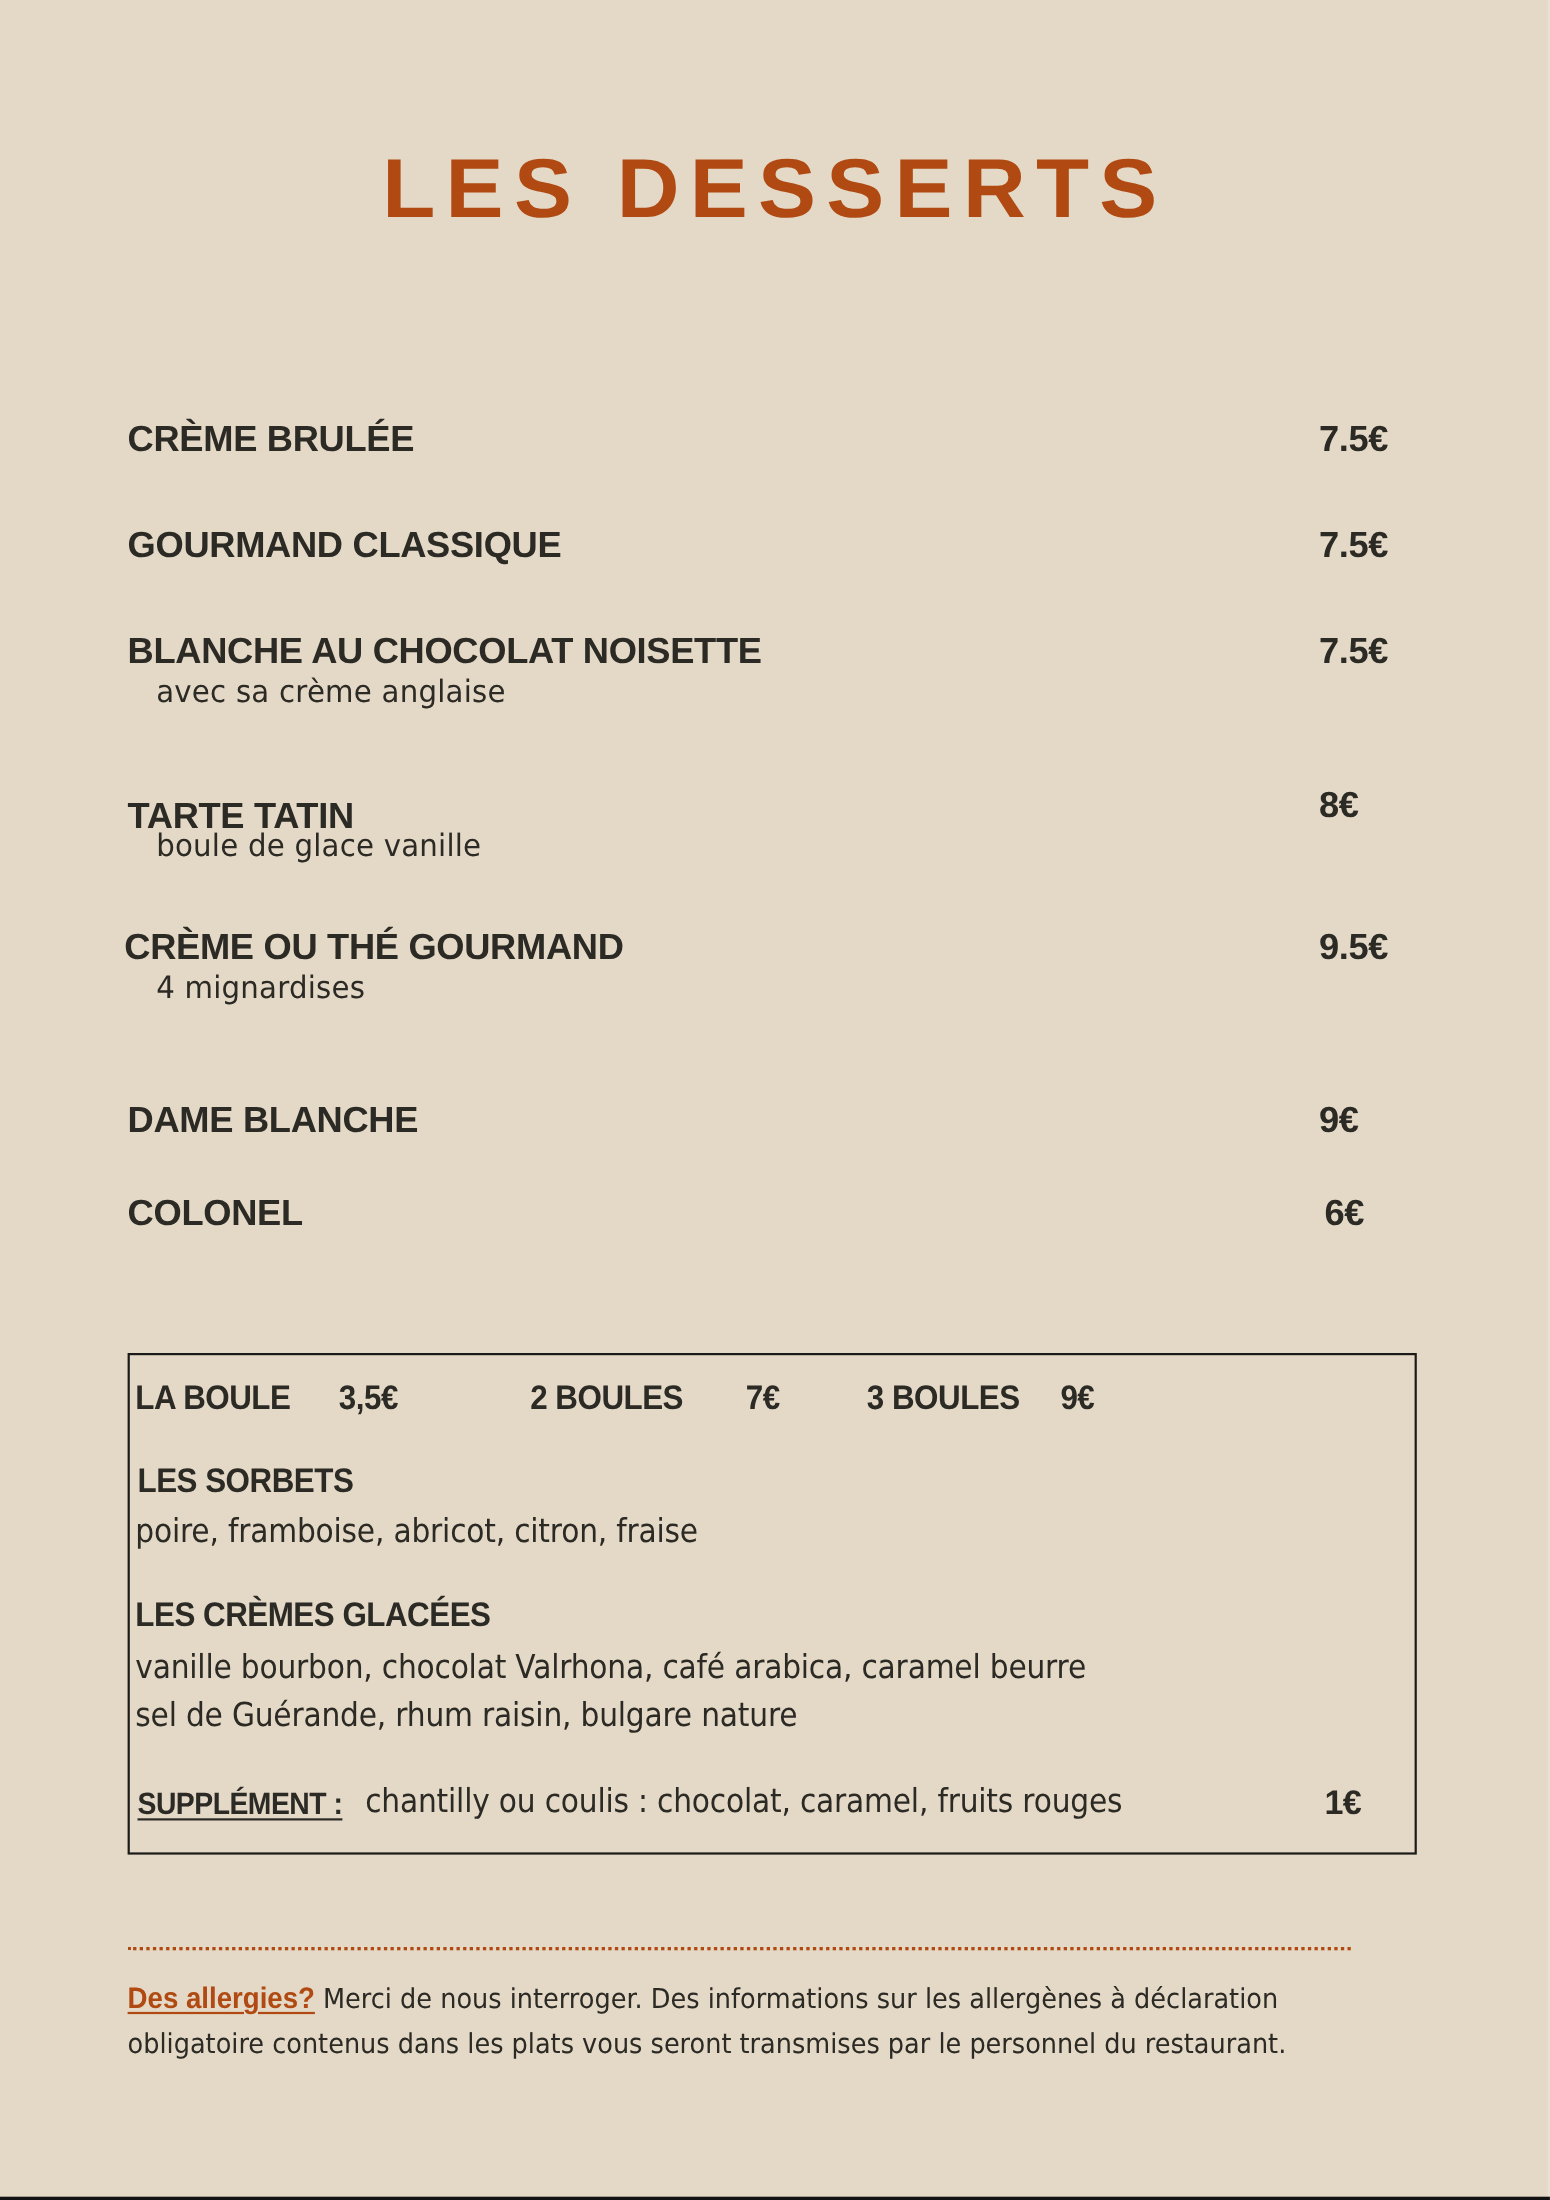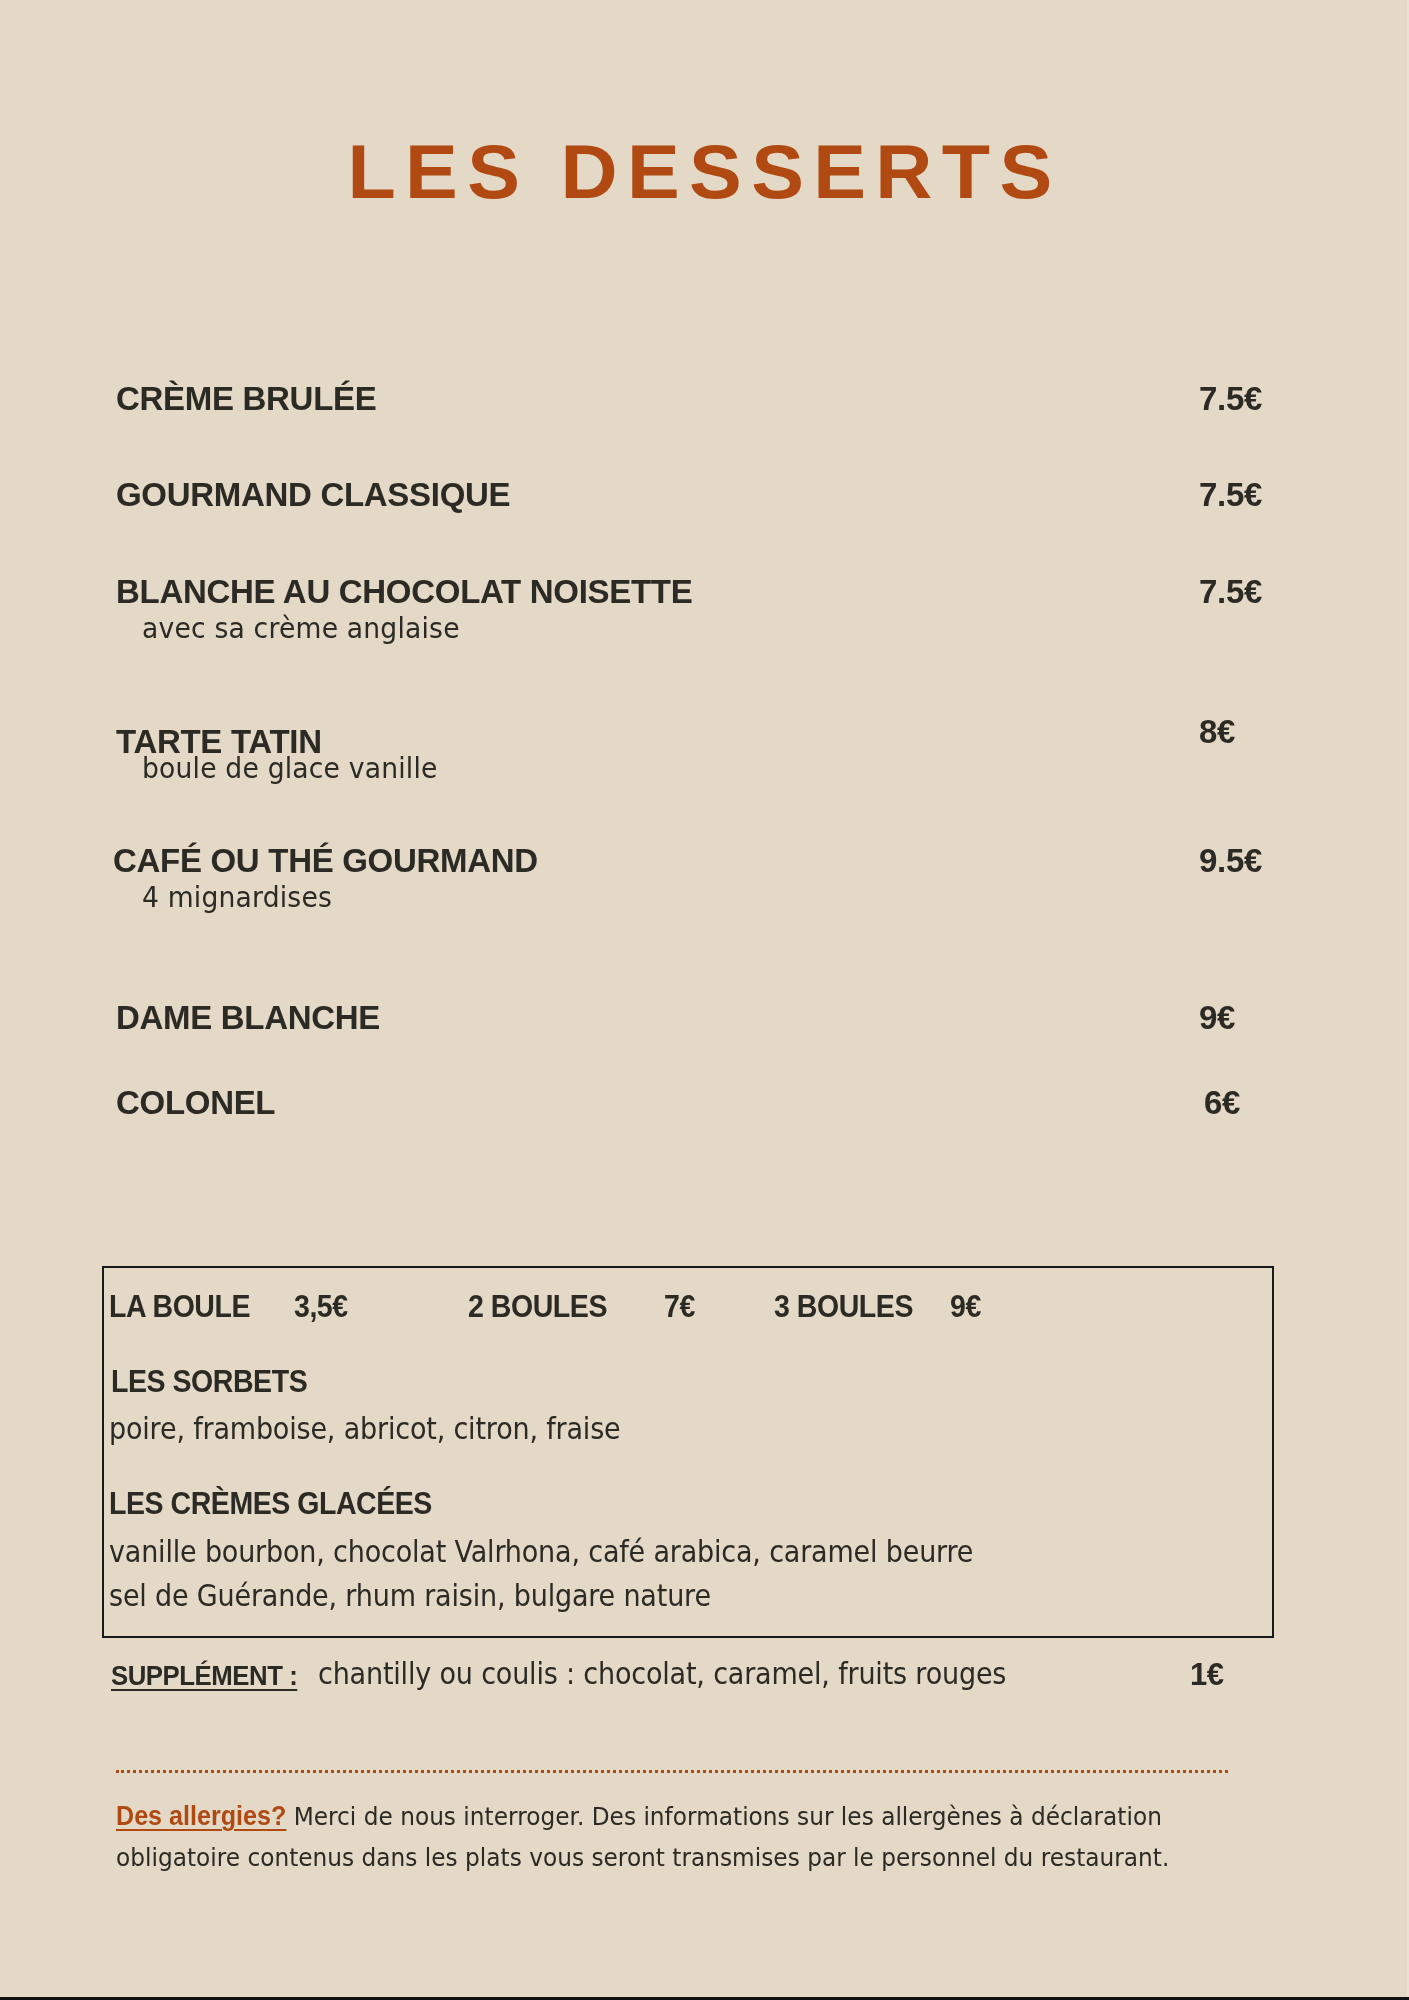--- a/index.html
+++ b/index.html
@@ -21,22 +21,22 @@
       letter-spacing:-0.3px; white-space:nowrap;
     }
     .item-name { left:116px; }
     .item-price { left:1199px; }
     .item-desc {
       position:absolute; left:142px; font-size:28px; line-height:34px;
       font-family:"DejaVu Sans", sans-serif; font-weight:normal; color:#2B2A24;
       letter-spacing:0.2px; white-space:nowrap; transform:scaleX(0.95); transform-origin:left;
     }
     .ice-box {
-      position:absolute; left:102px; top:1230px; width:1172px; height:372px;
-      border:2px solid #1A1A18; box-sizing:border-box;margin-top:36px;
+      position:absolute; left:116px; top:1230px; width:1172px; height:456px;
+      border:2px solid #1A1A18; box-sizing:border-box;
     }
     .ib-text { position:absolute; white-space:nowrap; }
     .ib-bold { font-weight:bold; font-size:31px; line-height:36px; transform:scaleX(0.92); transform-origin:left; letter-spacing:-0.5px; }
     .ib-body { font-size:30px; line-height:36px; transform:scaleX(0.9); transform-origin:left; font-family:"DejaVu Sans", sans-serif; font-weight:normal; letter-spacing:-0.2px; }
     .supp-label { text-decoration:underline; text-underline-offset:4px; text-decoration-thickness:2px; }
     .dotted {
       position:absolute; left:116px; top:1770px; width:1112px; height:0;
       border-top:3px dotted #B04A12;
     }
     .allergy {
@@ -68,21 +68,21 @@
     <span class="item-name" style="top:574px;">BLANCHE AU CHOCOLAT NOISETTE</span>
     <span class="item-price" style="top:574px;">7.5€</span>
     <span class="item-desc" style="top:612px;">avec sa crème anglaise</span>
   </div>
   <div>
     <span class="item-name" style="top:724px;">TARTE TATIN</span>
     <span class="item-price" style="top:714px;">8€</span>
     <span class="item-desc" style="top:752px;">boule de glace vanille</span>
   </div>
   <div>
-    <span class="item-name" style="top:843px; left:113px;">CAFÉ OU THÉ GOURMAND</span>
+    <span class="item-name" style="top:843px; left:113px;">CRÈME OU THÉ GOURMAND</span>
     <span class="item-price" style="top:843px;">9.5€</span>
     <span class="item-desc" style="top:881px;">4 mignardises</span>
   </div>
   <div>
     <span class="item-name" style="top:1000px;">DAME BLANCHE</span>
     <span class="item-price" style="top:1000px;">9€</span>
   </div>
   <div>
     <span class="item-name" style="top:1085px;text-align:center;">COLONEL</span>
     <span class="item-price" style="top:1085px; left:1204px;">6€</span>

